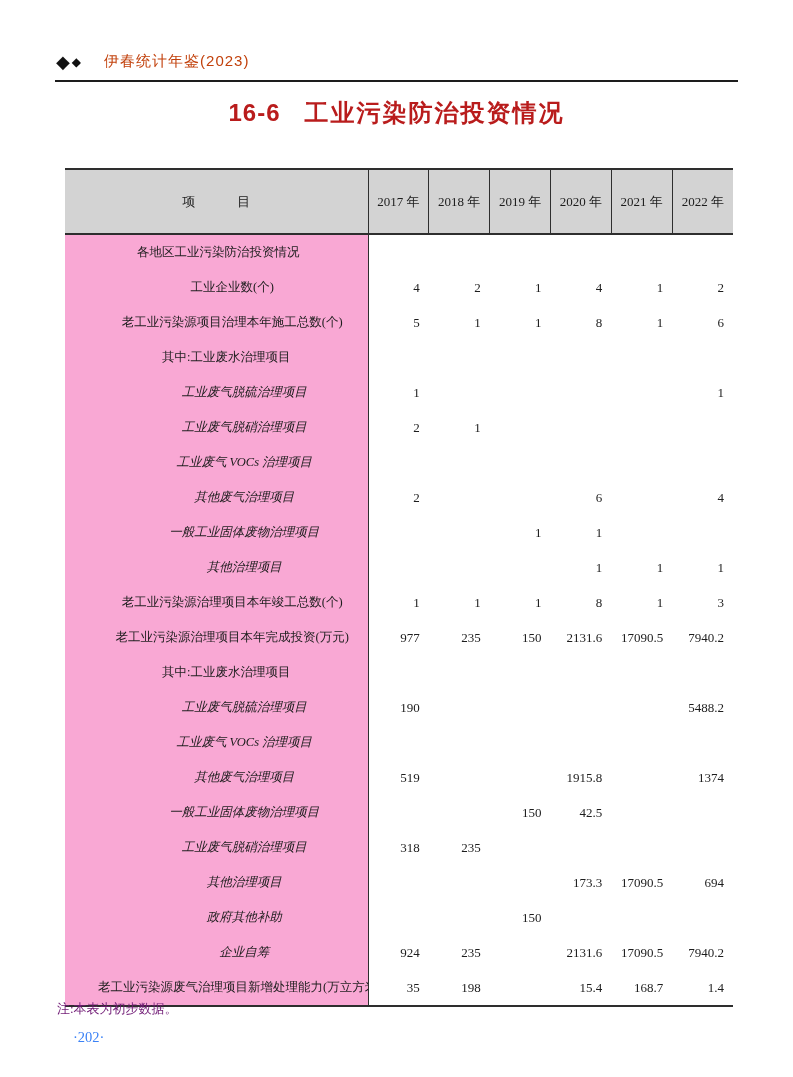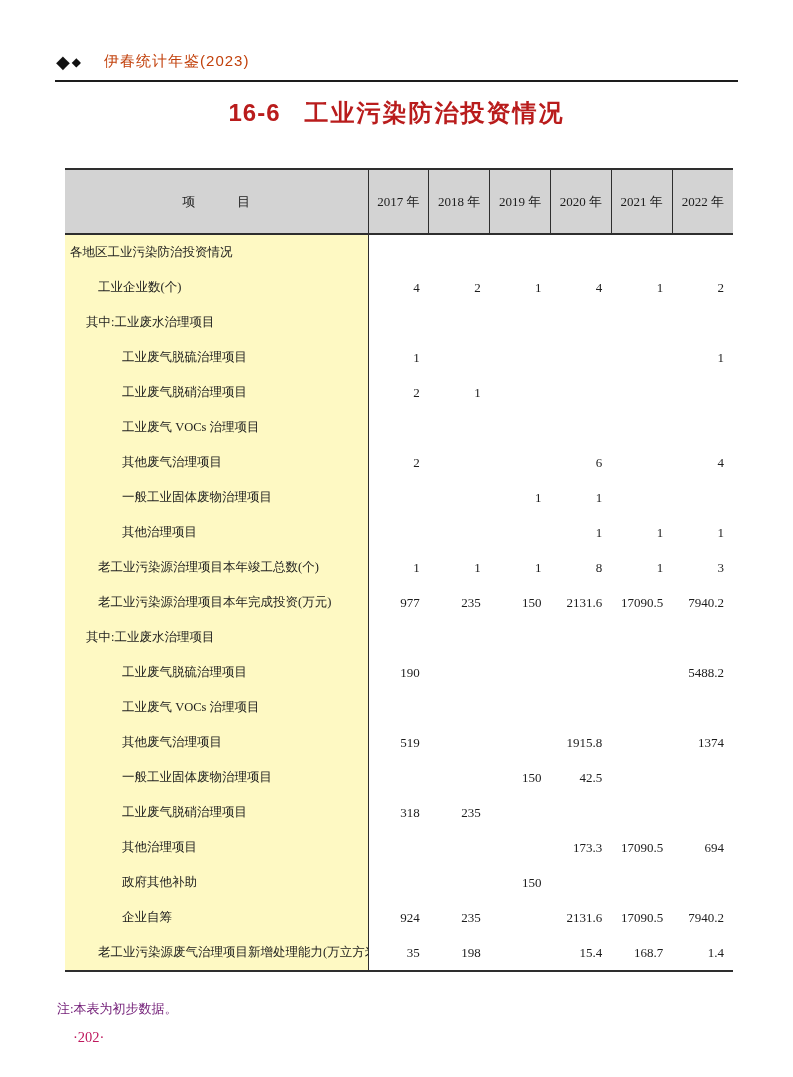--- a/index.html
+++ b/index.html
@@ -69,50 +69,51 @@
   th.item-th { text-align: center; }
   .item-th-inner {
     display: flex;
     justify-content: center;
     align-items: center;
     gap: 42px;
   }
   th.year-th { border-left: 1.5px solid #2e2e2e; text-align: center; }
   tbody td { height: 33px; vertical-align: middle; }
   td.label-td {
-    background: #fef9c3;
+    background: #f9a8d4;
     border-right: 1.5px solid #2e2e2e;
     font-size: 12.5px;
     white-space: nowrap;
     overflow: hidden;
+    text-align: center;
   }
   td.num-td {
     background: #ffffff;
     text-align: right;
     padding-right: 9px;
     font-size: 13px;
   }
   .ind0 { padding-left: 5px; }
   .ind1 { padding-left: 33px; }
   .ind2 { padding-left: 21px; }
-  .ind3 { padding-left: 57px; }
+  .ind3 { padding-left: 57px; font-style: italic; }
   
   .note {
     position: absolute;
     top: 1000px;
     left: 57px;
     font-size: 13px;
     color: #701a75;
   }
   .page-number {
     position: absolute;
     top: 1029px;
     left: 73px;
     font-size: 14.5px;
-    color: #be185d;
+    color: #3b82f6;
   }
 </style>
 </head>
 <body>
 
 <div class="page">
 
   <div class="brand">
     <span class="diamond-large">◆</span>
     <span class="diamond-small">◆</span>
@@ -165,20 +166,29 @@
         <tr>
           <td class="label-td ind1">工业企业数(个)</td>
           <td class="num-td">4</td>
           <td class="num-td">2</td>
           <td class="num-td">1</td>
           <td class="num-td">4</td>
           <td class="num-td">1</td>
           <td class="num-td">2</td>
         </tr>
         <tr>
+          <td class="label-td ind1">老工业污染源项目治理本年施工总数(个)</td>
+          <td class="num-td">5</td>
+          <td class="num-td">1</td>
+          <td class="num-td">1</td>
+          <td class="num-td">8</td>
+          <td class="num-td">1</td>
+          <td class="num-td">6</td>
+        </tr>
+        <tr>
           <td class="label-td ind2">其中:工业废水治理项目</td>
           <td class="num-td"></td>
           <td class="num-td"></td>
           <td class="num-td"></td>
           <td class="num-td"></td>
           <td class="num-td"></td>
           <td class="num-td"></td>
         </tr>
         <tr>
           <td class="label-td ind3">工业废气脱硫治理项目</td>

